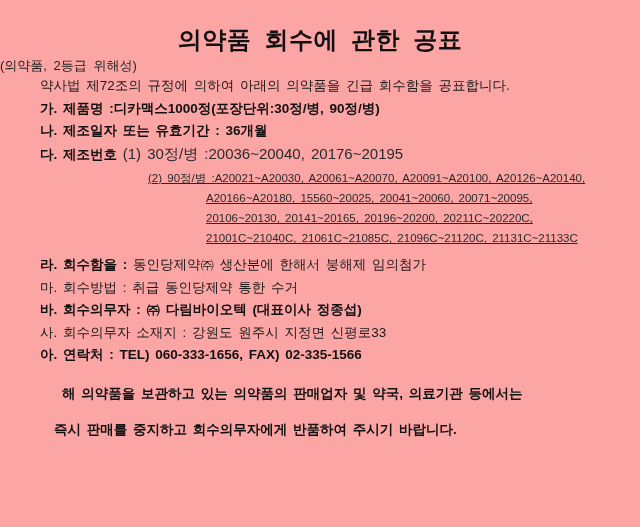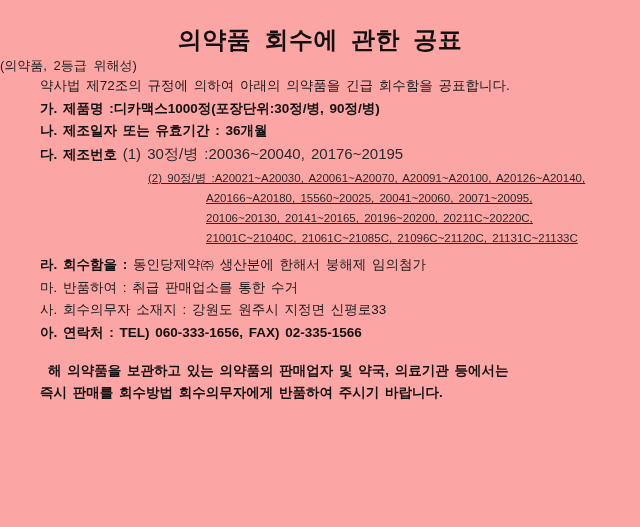--- a/index.html
+++ b/index.html
@@ -66,21 +66,21 @@
     margin-top: 2px;
     margin-left: 108px;
   }
   .small-line.lot-cont {
     margin-left: 166px;
   }
   .line.sec-start {
     margin-top: 6px;
   }
   .notice {
-    margin: 0;
+    margin: 14px;
     font-size: 13.5px;
     line-height: 22px;
     font-weight: bold;
     white-space: nowrap;
     color: #111111;
   }
   .notice.n1 {
     margin-top: 16px;
     padding-left: 8px;
   }
@@ -107,26 +107,27 @@
     <p class="small-line lot-2">(2) 90정/병 :A20021~A20030, A20061~A20070, A20091~A20100, A20126~A20140,</p>
 
     <p class="small-line lot-cont">A20166~A20180, 15560~20025, 20041~20060, 20071~20095,</p>
 
     <p class="small-line lot-cont">20106~20130, 20141~20165, 20196~20200, 20211C~20220C,</p>
 
     <p class="small-line lot-cont">21001C~21040C, 21061C~21085C, 21096C~21120C, 21131C~21133C</p>
 
     <p class="line sec-start"><span class="bold">라. 회수함을 : </span><span>동인당제약㈜ 생산분에 한해서 붕해제 임의첨가</span></p>
 
-    <p class="line">마. 반품하여 : 취급 판매업소를 통한 수거</p>
+    <p class="line">마. 회수방법 : 취급 동인당제약 통한 수거</p>
 
+    <p class="line bold">바. 회수의무자 : ㈜ 다림바이오텍 (대표이사 정종섭)</p>
 
     <p class="line">사. 회수의무자 소재지 : 강원도 원주시 지정면 신평로33</p>
 
     <p class="line bold">아. 연락처 : TEL) 060-333-1656, FAX) 02-335-1566</p>
 
 
     <p class="notice n1">해 의약품을 보관하고 있는 의약품의 판매업자 및 약국, 의료기관 등에서는</p>
 
-    <p class="notice">즉시 판매를 회수방법 회수의무자에게 반품하여 주시기 바랍니다.</p>
+    <p class="notice">즉시 판매를 중지하고 회수의무자에게 반품하여 주시기 바랍니다.</p>
 
   </div>
 </div>
 
 </body></html>

